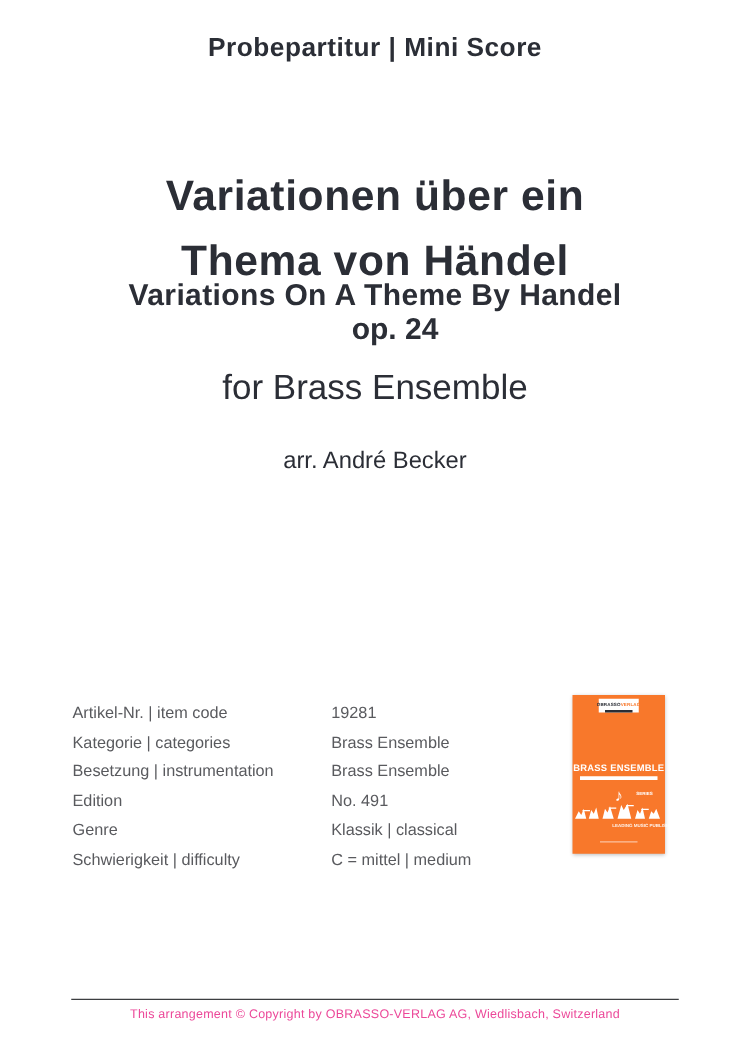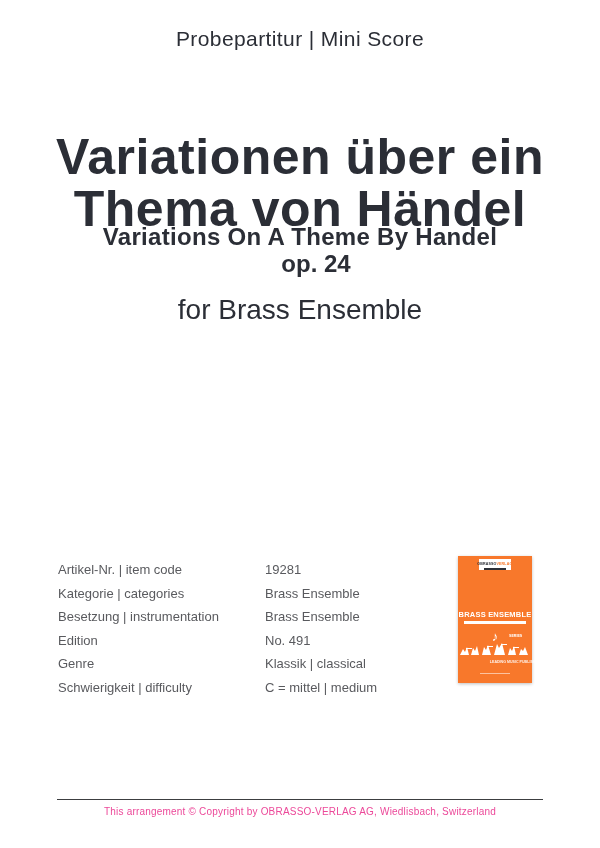--- a/index.html
+++ b/index.html
@@ -11,26 +11,26 @@
     font-family:"Liberation Sans","DejaVu Sans",sans-serif;
     color:#2b2e36;
     overflow:hidden;
   }
   .center{left:0;width:600px;text-align:center;}
   .abs{position:absolute;}
 
   .header-line{
     top:27px;
     font-size:21px;
-    font-weight:400;
+    font-weight:700;
     letter-spacing:0.4px;
   }
   .title{
     top:131px;
-    font-size:50px;
+    font-size:34px;
     font-weight:800;
     line-height:52px;
     letter-spacing:0.5px;
   }
   .subtitle{
     top:223px;
     font-size:24px;
     font-weight:700;
     letter-spacing:0.3px;
   }
@@ -139,20 +139,21 @@
     <div>Thema von Händel</div>
   </div>
 
   <div class="abs center subtitle">Variations On A Theme By Handel</div>
 
   <div class="abs center opus">op. 24</div>
 
   <div class="abs center ensemble">for Brass Ensemble</div>
 
 
+  <div class="abs center arranger">arr. André Becker</div>
 
   <div class="abs meta">
     <div class="meta-row">
       <span class="meta-label">Artikel-Nr. | item code</span>
       <span class="meta-value">19281</span>
     </div>
     <div class="meta-row">
       <span class="meta-label">Kategorie | categories</span>
       <span class="meta-value">Brass Ensemble</span>
     </div>

